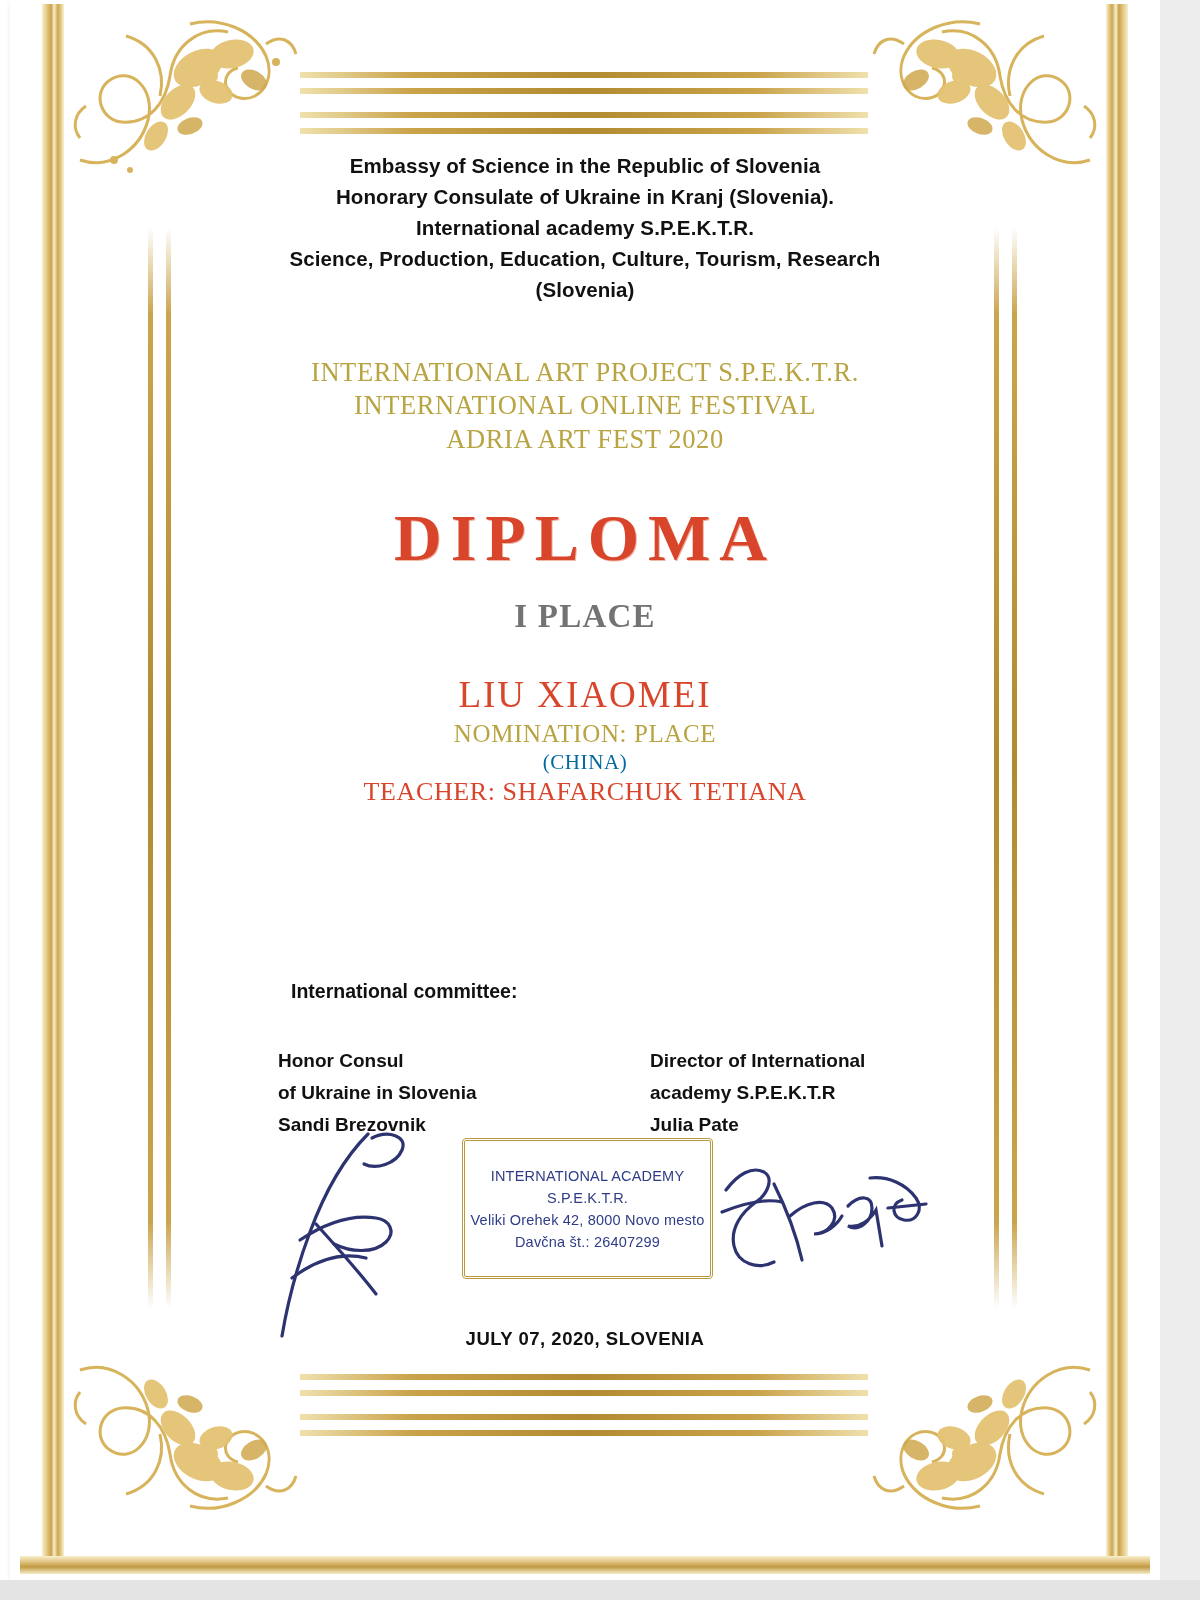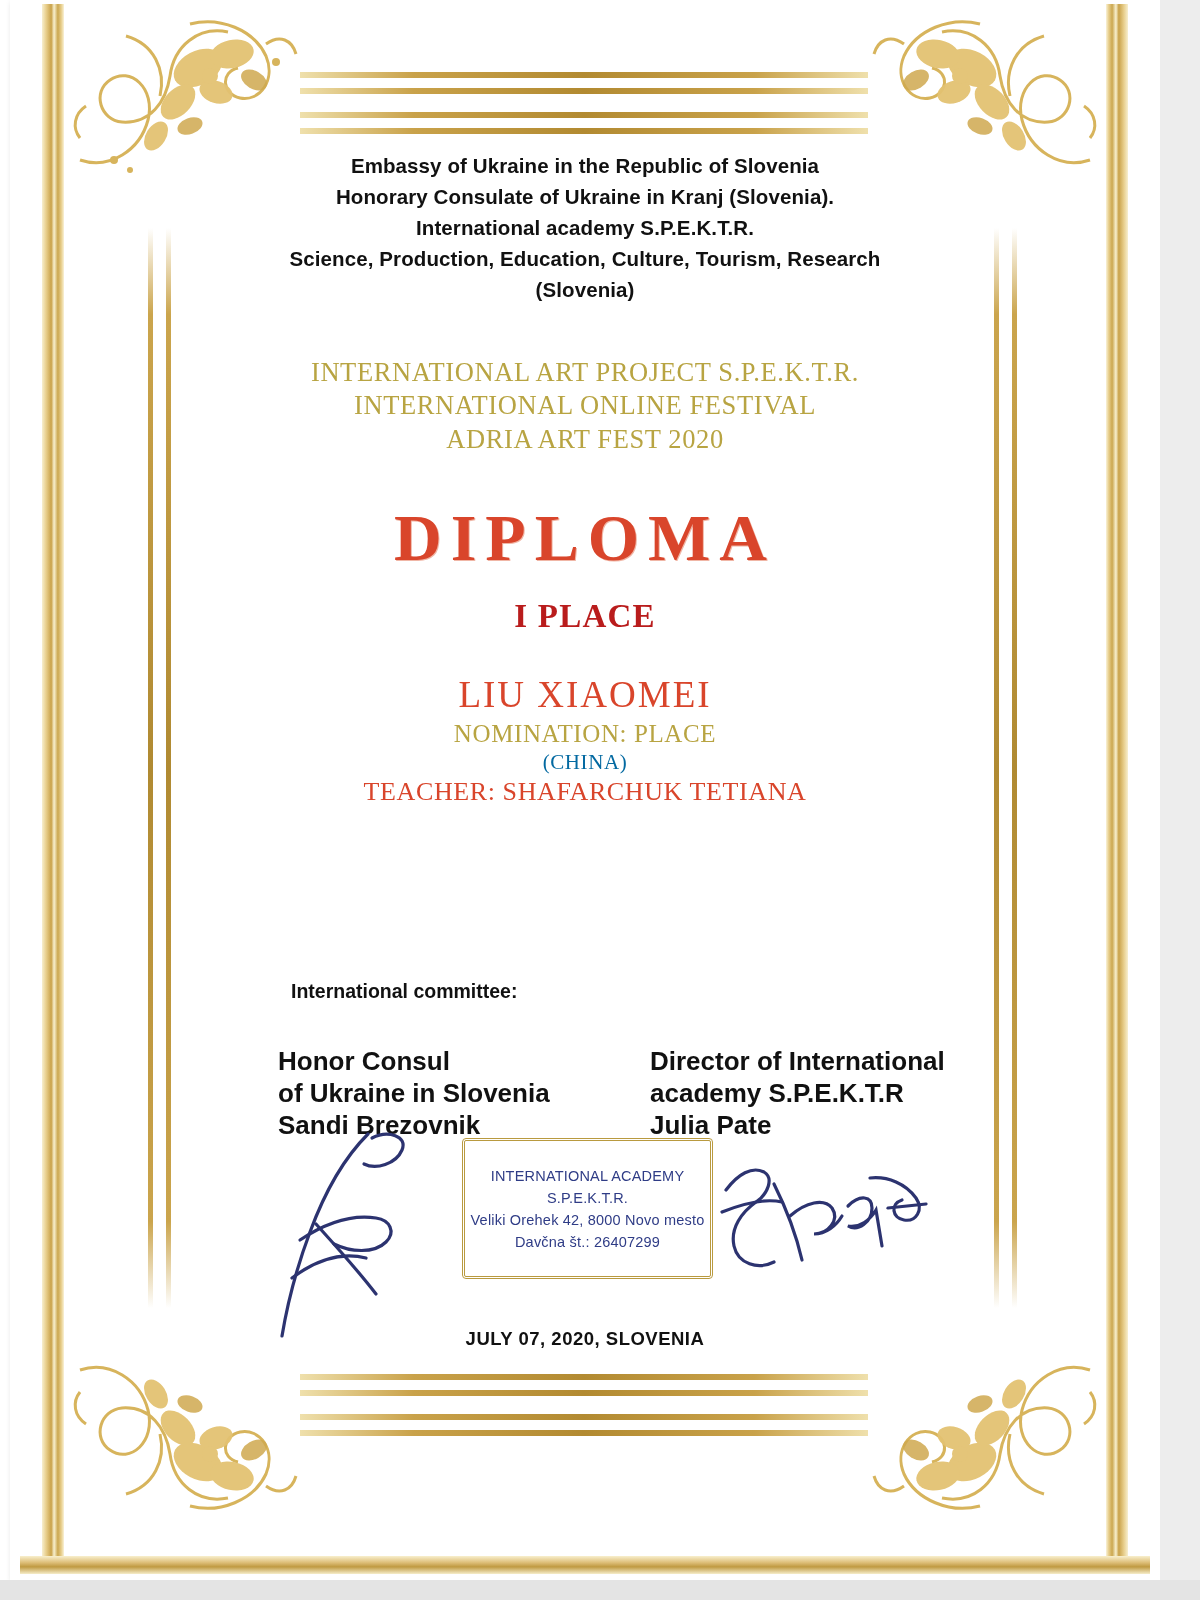--- a/index.html
+++ b/index.html
@@ -144,21 +144,21 @@
     letter-spacing: 9px;
     color: #d9452b;
     text-shadow: 1px 1px 0 #f0b6a6;
   }
   .place {
     margin-top: 22px;
     font-family: "Liberation Serif", serif;
     font-weight: bold;
     font-size: 33px;
     letter-spacing: 1.2px;
-    color: #b91c1c;
+    color: #737373;
   }
   .winner {
     margin-top: 38px;
     font-family: "Liberation Serif", serif;
     font-size: 37px;
     letter-spacing: 2px;
     color: #d9452b;
   }
   .nomination {
     margin-top: 4px;
@@ -195,21 +195,21 @@
     font-size: 19.5px;
     color: #111;
     margin-left: 13px;
   }
   .sign-cols {
     margin-top: 42px;
     display: flex;
   }
   .sign-col {
     font-weight: bold;
-    font-size: 26px;
+    font-size: 19px;
     line-height: 32px;
     color: #111;
   }
   .sign-col.left  { width: 372px; }
   .sign-col.right { width: 328px; }
 
   
   .sig {
     position: absolute;
     color: #2c3370;
@@ -372,21 +372,21 @@
         <g fill="#cfa94f" opacity="0.85">
           <ellipse cx="184" cy="70" rx="14" ry="9" transform="rotate(30 184 70)"></ellipse>
           <ellipse cx="120" cy="116" rx="13" ry="8" transform="rotate(-20 120 116)"></ellipse>
         </g>
       </svg>
     </div>
 
     <div class="content">
 
       <div class="header-block">
-        <div>Embassy of Ukraine in the Republic of Slovenia</div>
+        <div>Embassy of Science in the Republic of Slovenia</div>
         <div>Honorary Consulate of Ukraine in Kranj (Slovenia).</div>
         <div>International academy S.P.E.K.T.R.</div>
         <div>Science, Production, Education, Culture, Tourism, Research</div>
         <div>(Slovenia)</div>
       </div>
 
       <div class="project-line">INTERNATIONAL ART PROJECT S.P.E.K.T.R.</div>
 
       <div class="festival-block">
         <div>INTERNATIONAL ONLINE FESTIVAL</div>

